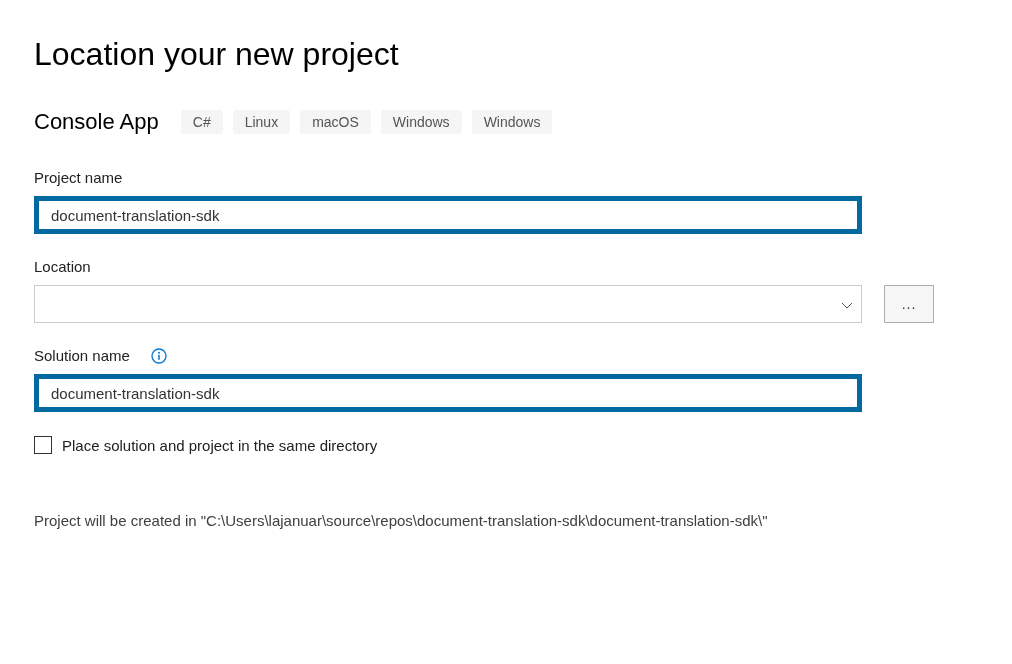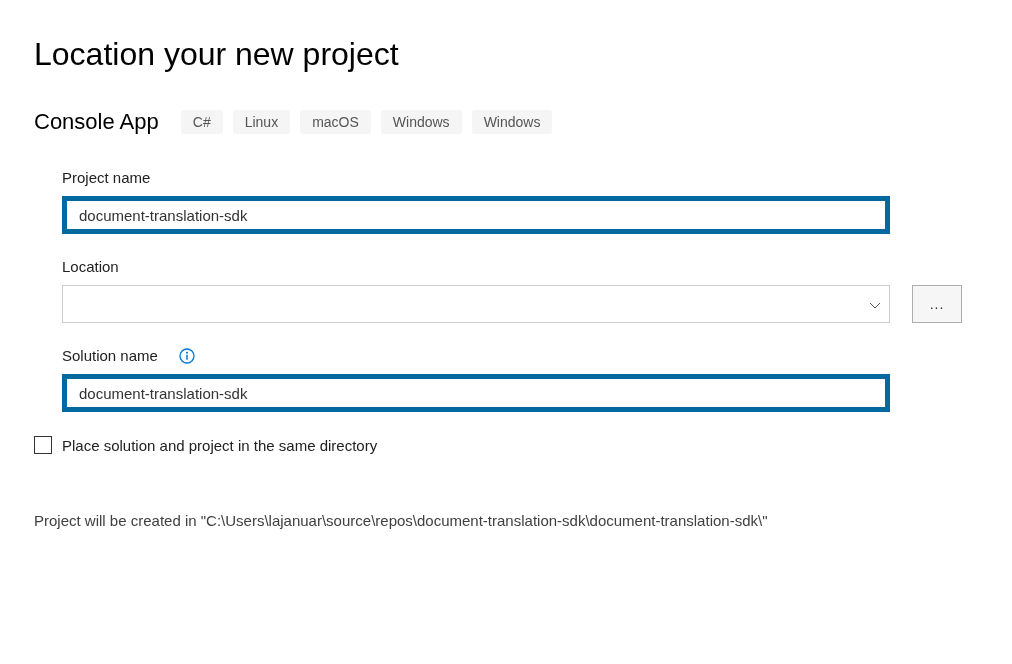--- a/index.html
+++ b/index.html
@@ -38,21 +38,20 @@
     }
     .tag {
       background: #f5f5f5;
       color: #555;
       font-size: 14px;
       padding: 4px 12px;
       border-radius: 3px;
     }
     .form-group {
       margin-bottom: 24px;
-      margin-left: 28px;
     }
     .form-label {
       display: block;
       font-size: 15px;
       color: #222;
       margin-bottom: 10px;
     }
     .label-row {
       display: flex;
       align-items: center;

